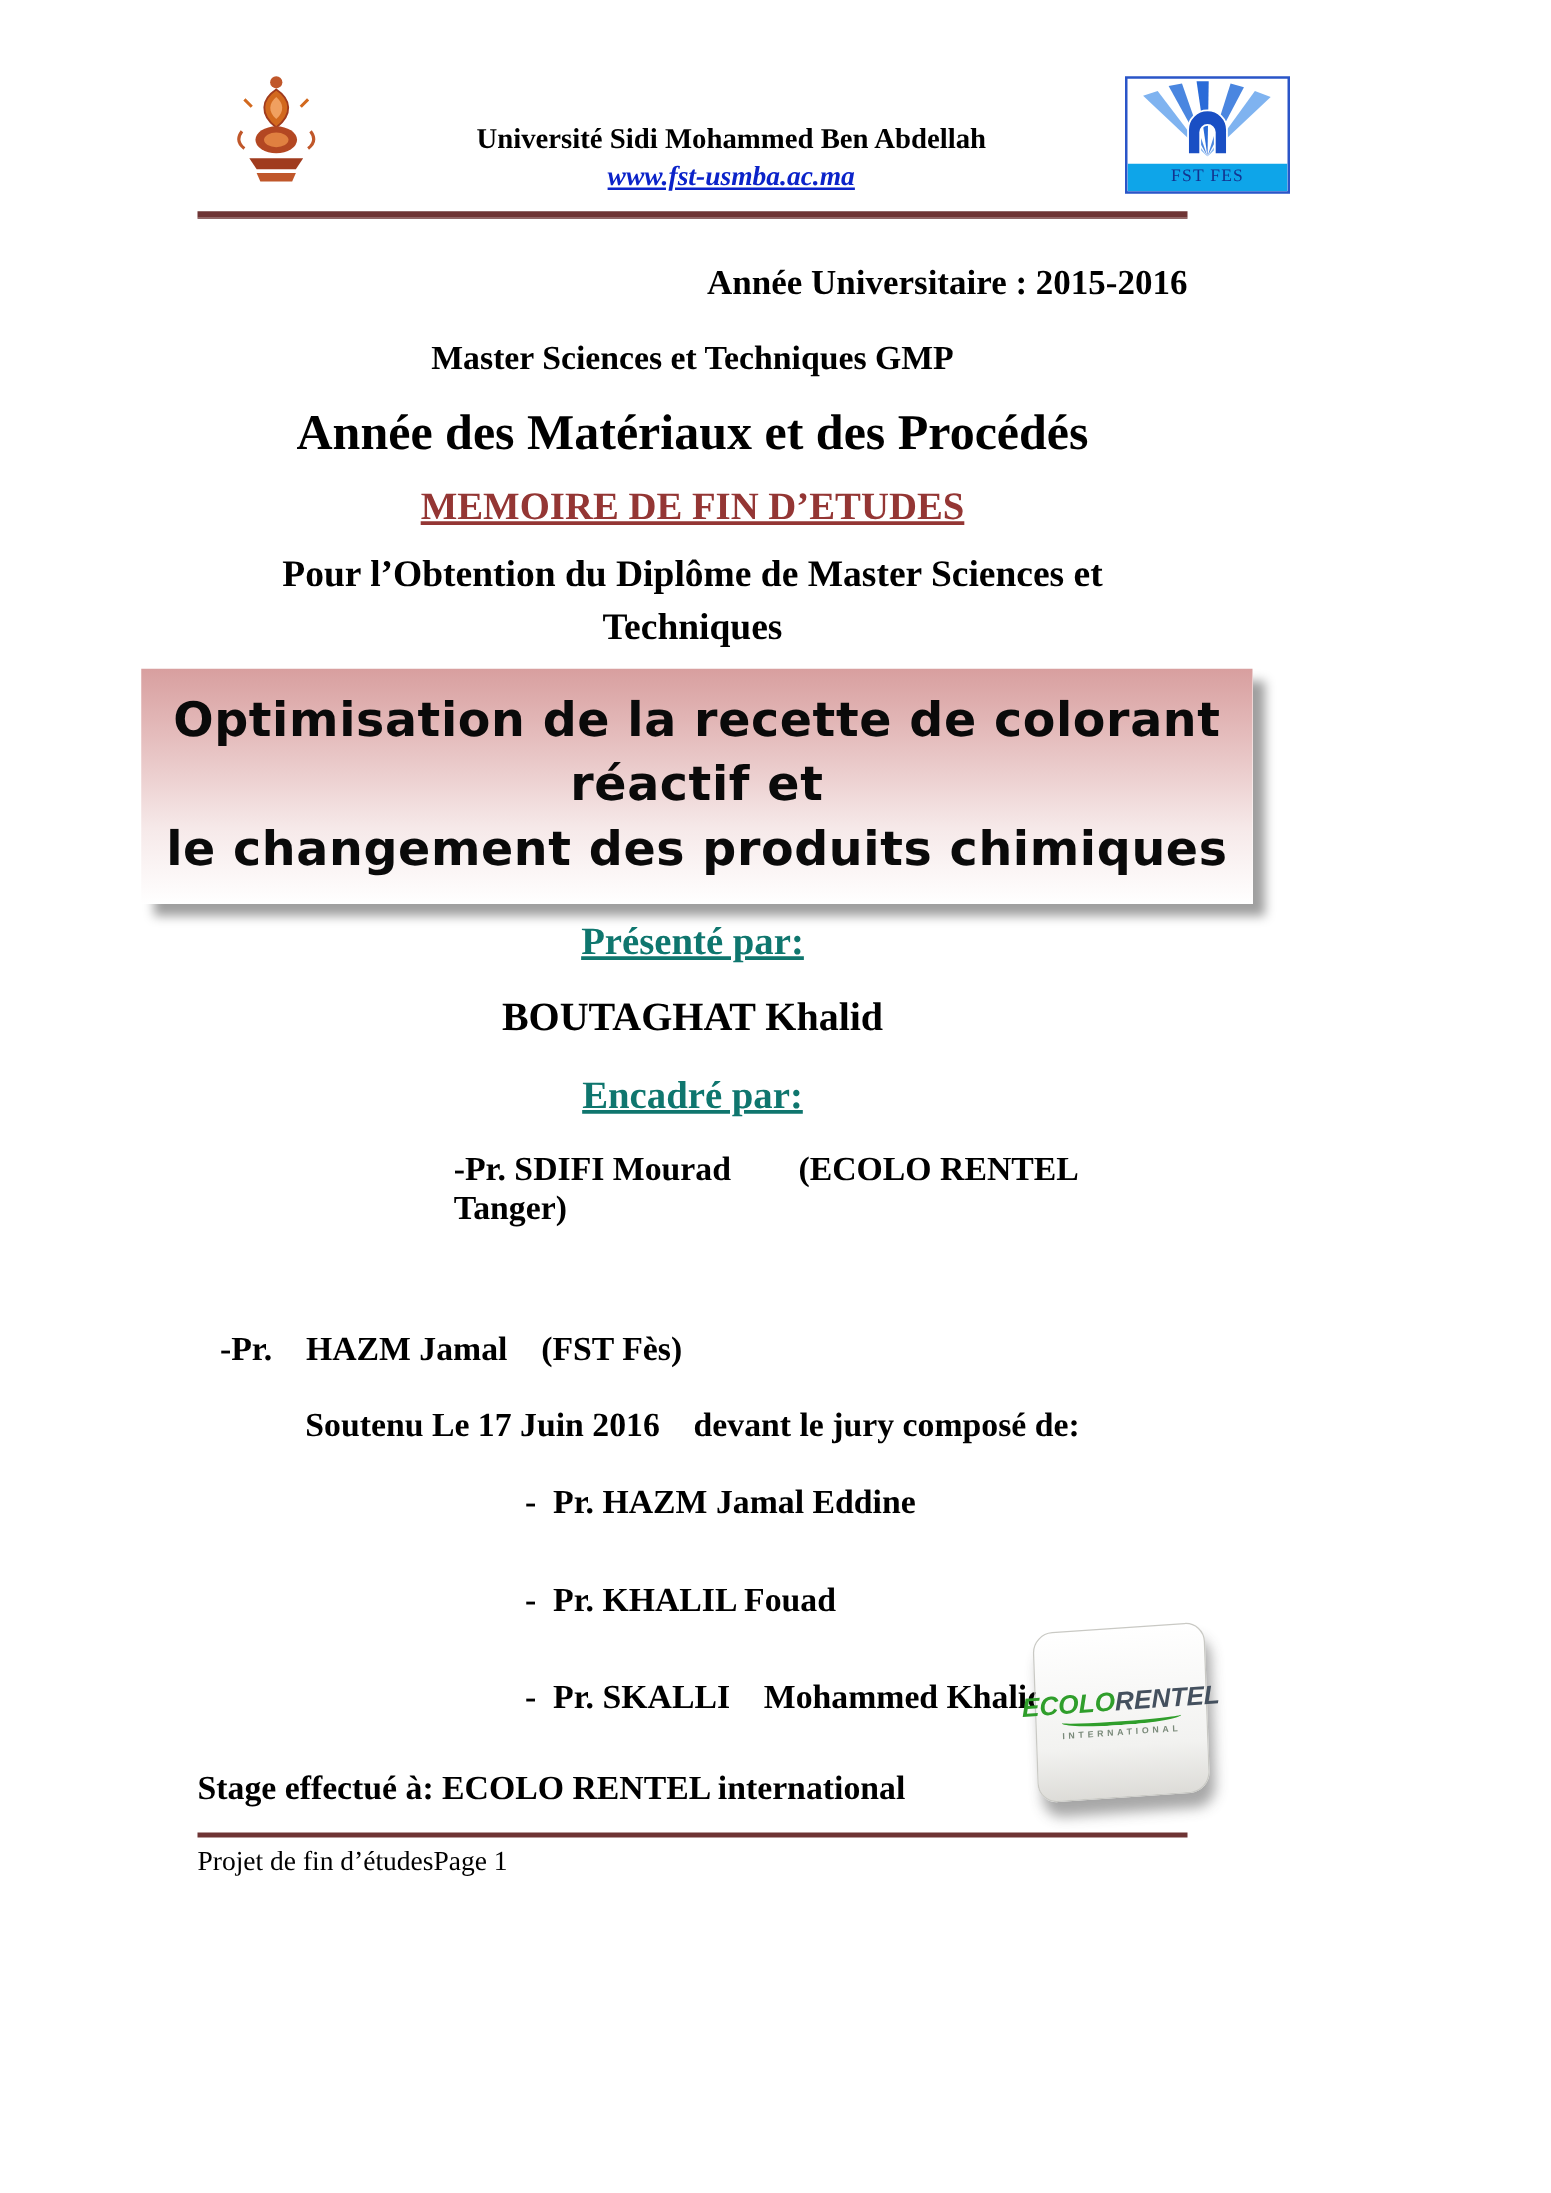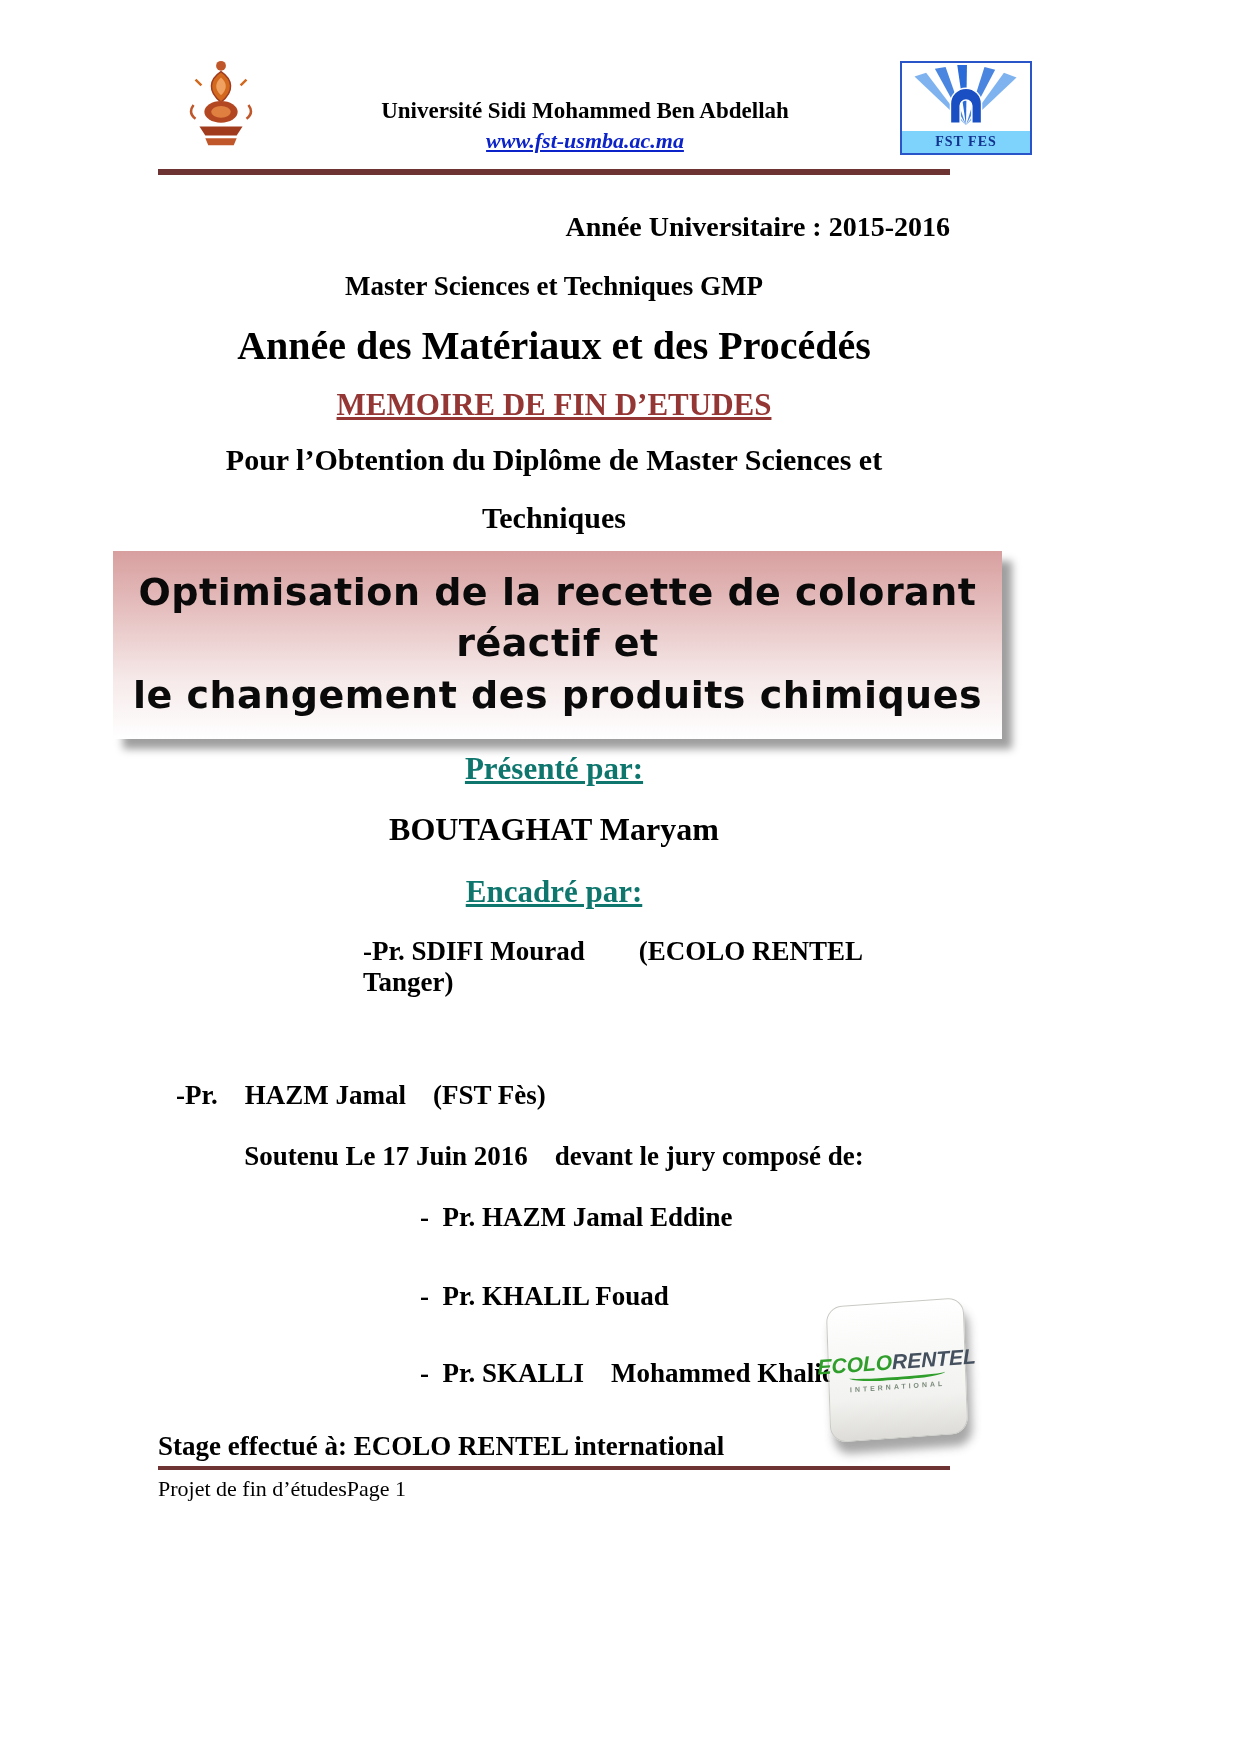--- a/index.html
+++ b/index.html
@@ -28,38 +28,38 @@
   .website-link {
     color:#0b23c9; font-weight:bold; font-style:italic;
     text-decoration:underline; font-size:22px; cursor:pointer;
   }
   .logo-right {
     flex:0 0 auto; width:132px; height:94px; margin-right:-82px; margin-top:6px;
     border:2px solid #2a55c8; background:#ffffff; position:relative; overflow:hidden;
   }
   .fst-strip {
     position:absolute; left:0; right:0; bottom:0; height:22px;
-    background:#7dd3fc; text-align:center;
-    font-family:"Liberation Serif", serif; font-weight:bold;
+    background:#0ea5e9; text-align:center;
+    font-family:"Liberation Serif", serif; font-weight:normal;
     font-size:14px; color:#13338f; line-height:22px; letter-spacing:1px;
   }
   .rule-top {
     margin-top:14px; height:4px;
     border-top:5px solid #6e3434; border-bottom:1px solid #6e3434;
   }
 
   
   .line { white-space:pre-wrap; font-weight:bold; }
   .year-line      { margin-top:36px; font-size:28px; text-align:right; }
   .master-line    { margin-top:28px; font-size:27px; text-align:center; }
   .program-line   { margin-top:20px; font-size:40px; text-align:center; }
   .memoire-line   { margin-top:18px; font-size:31px; text-align:center;
                     color:#943634; text-decoration:underline; }
   .diploma-line1  { margin-top:20px; font-size:30px; text-align:center; }
-  .diploma-line2  { margin-top:24px; font-size:30px; text-align:center; }
+  .diploma-line2  { margin-top:8px; font-size:30px; text-align:center; }
 
   .title-box {
     margin-top:16px; margin-left:-45px; margin-right:-52px;
     padding:16px 10px 18px 10px;
     background:linear-gradient(180deg, #d89f9f 0%, #e6c0c0 32%, #f6e9e9 68%, #ffffff 100%);
     box-shadow:10px 10px 8px rgba(0,0,0,0.38);
     text-align:center;
   }
   .title-box .thesis-title {
     font-family:"DejaVu Sans", sans-serif;
@@ -168,21 +168,21 @@
     <p class="line diploma-line1">Pour l’Obtention du Diplôme de Master Sciences et</p>
     <p class="line diploma-line2">Techniques</p>
 
     <div class="title-box">
       <div class="thesis-title">Optimisation de la recette de colorant réactif et</div>
       <div class="thesis-title">le changement des produits chimiques</div>
     </div>
 
     <p class="line label-maroon presented-label">Présenté par:</p>
 
-    <p class="line author-line">BOUTAGHAT Maryam</p>
+    <p class="line author-line">BOUTAGHAT Khalid</p>
 
     <p class="line label-maroon encadre-label">Encadré par:</p>
 
     <p class="line supervisor1-line">-Pr. SDIFI Mourad        (ECOLO RENTEL Tanger)</p>
 
     <p class="line supervisor2-line">-Pr.    HAZM Jamal    (FST Fès)</p>
 
     <p class="line soutenu-line">Soutenu Le 17 Juin 2016    devant le jury composé de:</p>
 
     <p class="line jury-item jury-1">-  Pr. HAZM Jamal Eddine</p>

